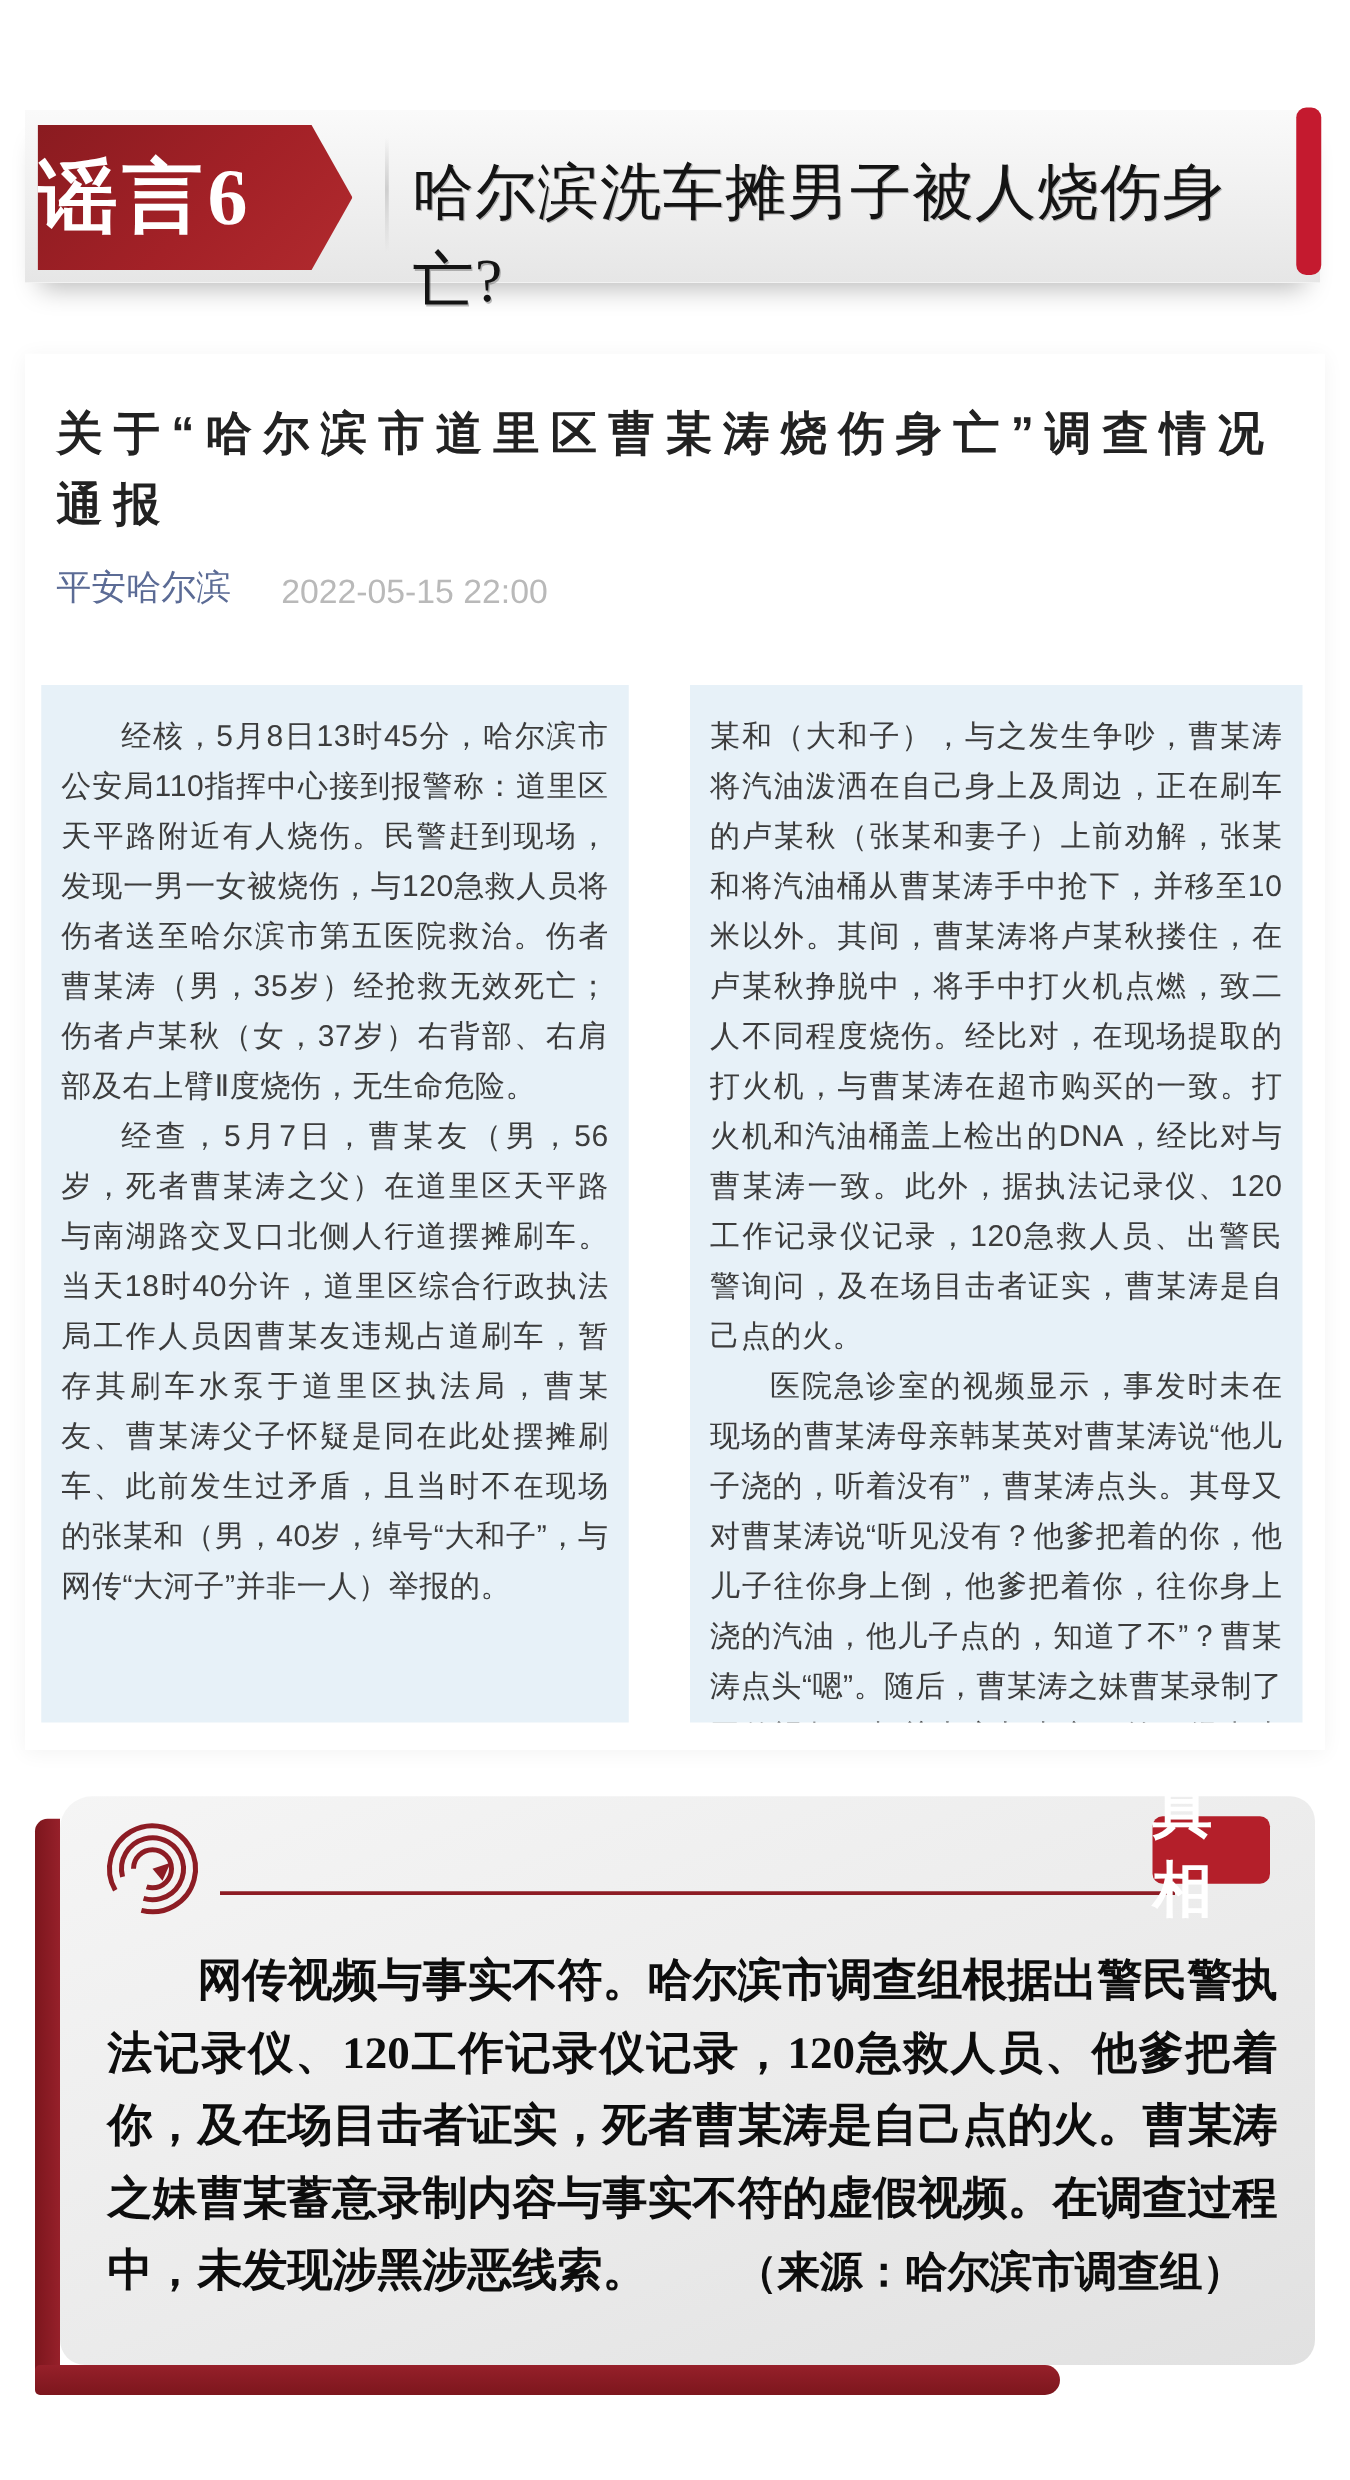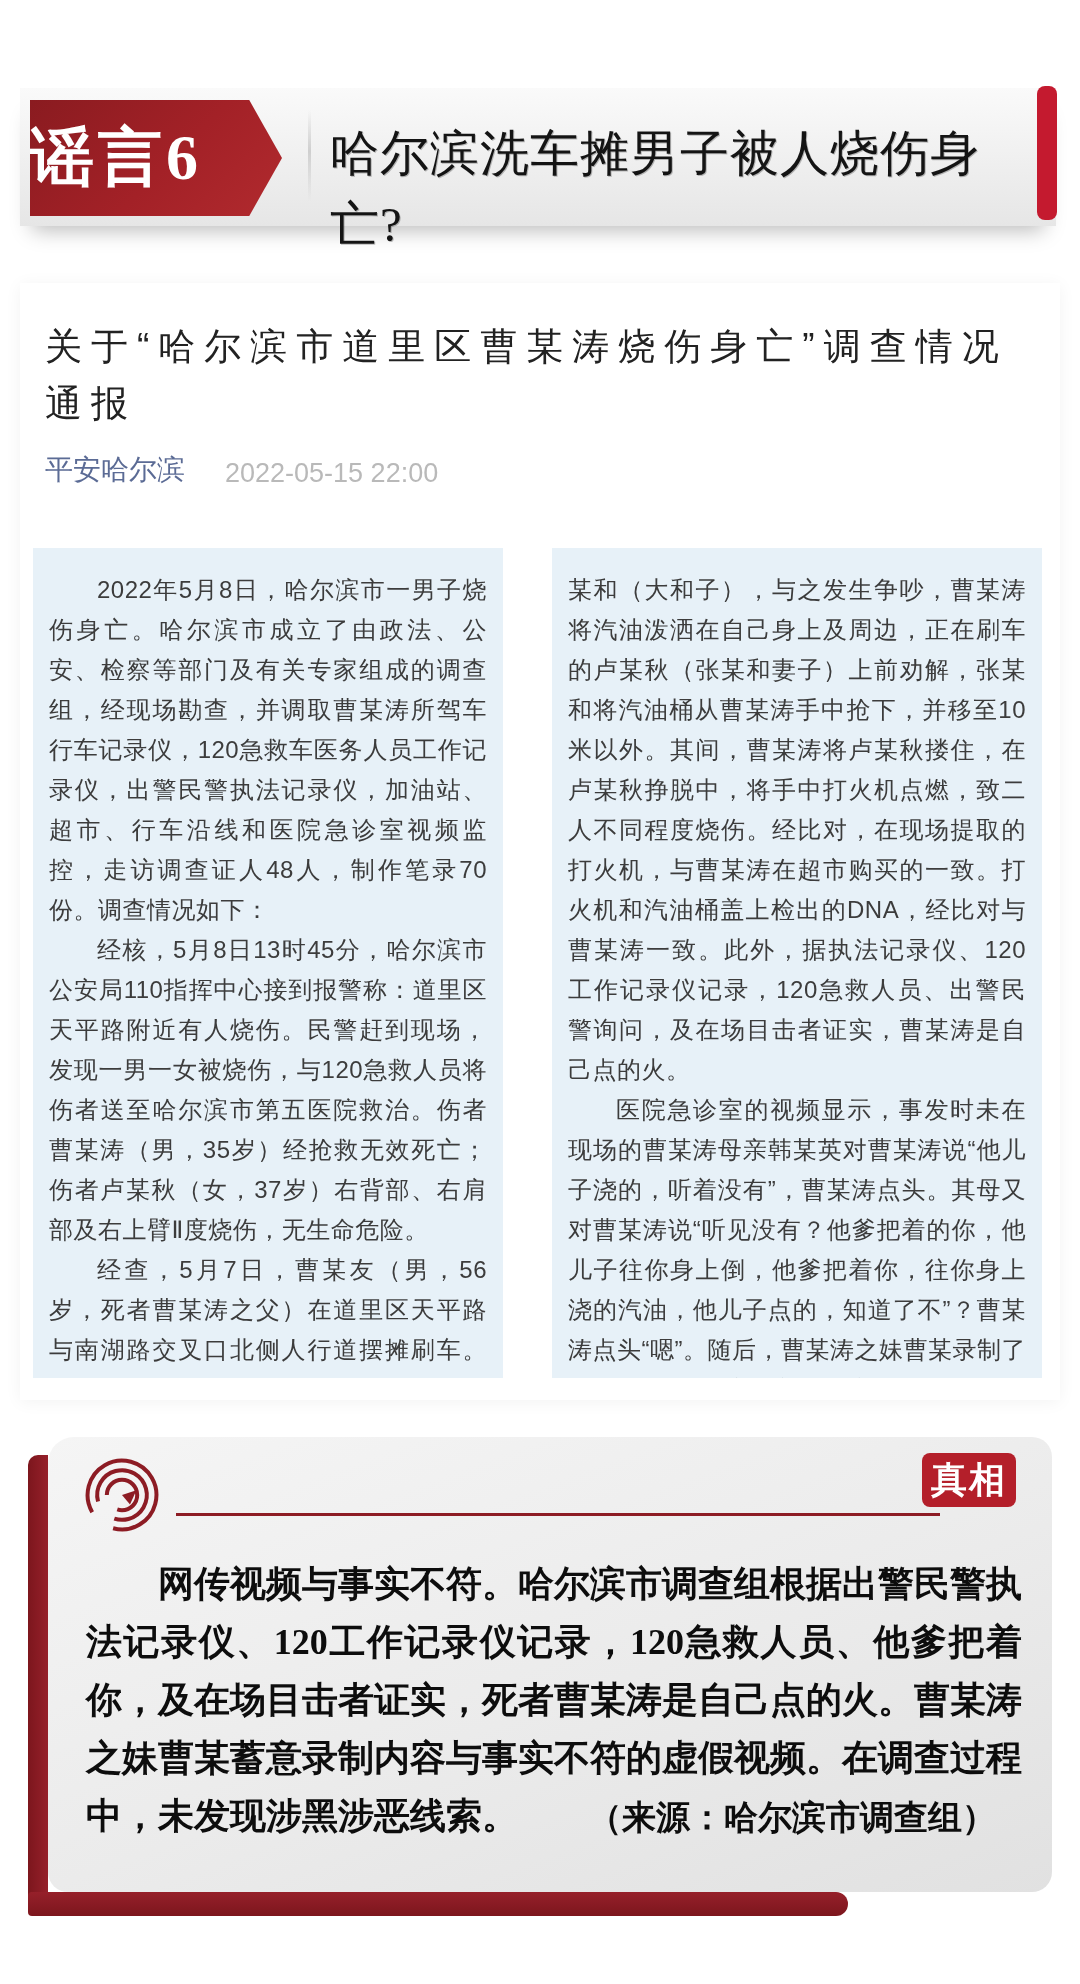--- a/index.html
+++ b/index.html
@@ -21,21 +21,21 @@
   .header-title{position:absolute;left:310px;top:30px;width:700px;
     font-family:"Liberation Serif",serif;font-weight:400;color:#141414;
     font-size:49px;letter-spacing:1px;line-height:1.45;text-shadow:1px 1px 0 rgba(0,0,0,.25);}
   .header-red-strip{position:absolute;left:1017px;top:-2px;width:20px;height:134px;
     border-radius:8px;background:#c41a2f;}
 
   
   .notice-card{position:absolute;left:20px;top:283px;width:1040px;height:1117px;
     background:#ffffff;box-shadow:0 2px 16px rgba(0,0,0,.05);}
   .notice-title{position:absolute;left:25px;top:35px;width:1000px;
-    font-size:37px;font-weight:400;color:#222;line-height:57px;letter-spacing:9px;}
+    font-size:37px;font-weight:700;color:#222;line-height:57px;letter-spacing:9px;}
   .notice-byline{position:absolute;left:25px;top:168px;display:flex;align-items:flex-end;gap:40px;}
   .notice-author{color:#5b6b95;font-size:28px;}
   .notice-time{color:#b9b9b9;font-size:27px;}
 
   .col{position:absolute;top:265px;height:830px;background:#e7f1f8;
     padding:22px 16px 0 16px;box-sizing:border-box;overflow:hidden;}
   .col-left{left:13px;width:470px;}
   .col-right{left:532px;width:490px;}
   .col p{margin:0;font-size:24px;line-height:40px;color:#3c3c3c;
     text-align:justify;text-indent:2em;letter-spacing:.5px;}
@@ -46,21 +46,21 @@
     border-radius:10px 0 0 12px;background:linear-gradient(90deg,#7c161d,#96202a);}
   .truth-frame-h{position:absolute;left:28px;top:1892px;width:820px;height:24px;
     border-radius:4px 12px 12px 4px;background:linear-gradient(180deg,#96202a,#7c161d);}
   .truth-card{position:absolute;left:48px;top:1437px;width:1004px;height:455px;
     border-radius:26px 20px 20px 20px;
     background:linear-gradient(160deg,#f5f5f5 0%,#ebebeb 55%,#e1e1e1 100%);}
   .truth-logo{position:absolute;left:34px;top:18px;width:80px;height:80px;}
   .truth-line{position:absolute;left:128px;top:76px;width:764px;height:3px;background:#8d1c24;}
   .truth-badge{position:absolute;left:874px;top:16px;width:94px;height:54px;border-radius:8px;
     background:#b41f2a;display:flex;align-items:center;justify-content:center;
-    font-family:"Liberation Serif",serif;font-weight:700;font-size:36px;color:#fff;letter-spacing:2px;}
+    font-family:"Liberation Serif",serif;font-weight:700;font-size:48px;color:#fff;letter-spacing:2px;}
   .truth-text{position:absolute;left:38px;top:118px;width:936px;
     font-family:"Liberation Serif",serif;font-weight:700;color:#0d0d0d;
     font-size:36px;line-height:58px;text-align:justify;text-indent:2em;}
   .truth-source{position:absolute;right:56px;top:358px;
     font-family:"Liberation Serif",serif;font-weight:700;color:#0d0d0d;font-size:34px;}
 </style>
 </head>
 <body>
 
 <div id="page">
@@ -75,21 +75,20 @@
   </div>
 
   <div class="notice-card">
     <div class="notice-title">关于“哈尔滨市道里区曹某涛烧伤身亡”调查情况通报</div>
     <div class="notice-byline">
       <span class="notice-author">平安哈尔滨</span>
       <span class="notice-time">2022-05-15 22:00</span>
     </div>
 
     <div class="col col-left">
-      <p>2022年5月8日，哈尔滨市一男子烧伤身亡。哈尔滨市成立了由政法、公安、检察等部门及有关专家组成的调查组，经现场勘查，并调取曹某涛所驾车行车记录仪，120急救车医务人员工作记录仪，出警民警执法记录仪，加油站、超市、行车沿线和医院急诊室视频监控，走访调查证人48人，制作笔录70份。调查情况如下：</p>
       <p>经核，5月8日13时45分，哈尔滨市公安局110指挥中心接到报警称：道里区天平路附近有人烧伤。民警赶到现场，发现一男一女被烧伤，与120急救人员将伤者送至哈尔滨市第五医院救治。伤者曹某涛（男，35岁）经抢救无效死亡；伤者卢某秋（女，37岁）右背部、右肩部及右上臂Ⅱ度烧伤，无生命危险。</p>
       <p>经查，5月7日，曹某友（男，56岁，死者曹某涛之父）在道里区天平路与南湖路交叉口北侧人行道摆摊刷车。当天18时40分许，道里区综合行政执法局工作人员因曹某友违规占道刷车，暂存其刷车水泵于道里区执法局，曹某友、曹某涛父子怀疑是同在此处摆摊刷车、此前发生过矛盾，且当时不在现场的张某和（男，40岁，绰号“大和子”，与网传“大河子”并非一人）举报的。</p>
 
     </div>
 
     <div class="col col-right">
       <p class="no-indent">某和（大和子），与之发生争吵，曹某涛将汽油泼洒在自己身上及周边，正在刷车的卢某秋（张某和妻子）上前劝解，张某和将汽油桶从曹某涛手中抢下，并移至10米以外。其间，曹某涛将卢某秋搂住，在卢某秋挣脱中，将手中打火机点燃，致二人不同程度烧伤。经比对，在现场提取的打火机，与曹某涛在超市购买的一致。打火机和汽油桶盖上检出的DNA，经比对与曹某涛一致。此外，据执法记录仪、120工作记录仪记录，120急救人员、出警民警询问，及在场目击者证实，曹某涛是自己点的火。</p>
       <p>医院急诊室的视频显示，事发时未在现场的曹某涛母亲韩某英对曹某涛说“他儿子浇的，听着没有”，曹某涛点头。其母又对曹某涛说“听见没有？他爹把着的你，他儿子往你身上倒，他爹把着你，往你身上浇的汽油，他儿子点的，知道了不”？曹某涛点头“嗯”。随后，曹某涛之妹曹某录制了网传视频，相关内容与事实不符。经查张某和的儿子当时并不在事发现场。</p>
 
     </div>

